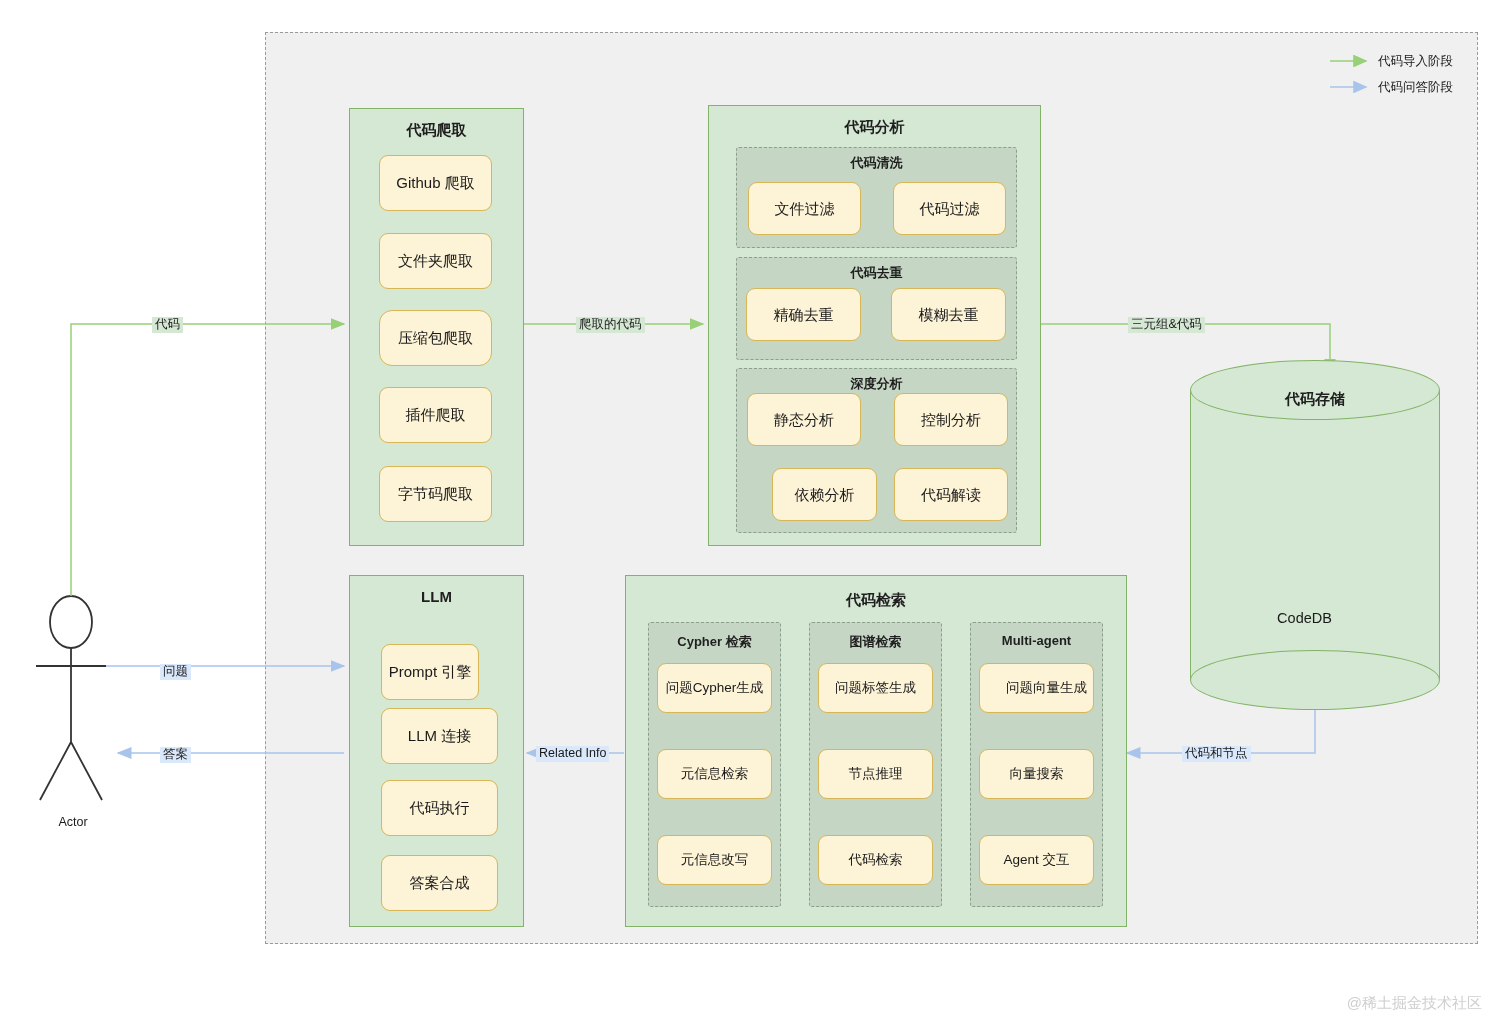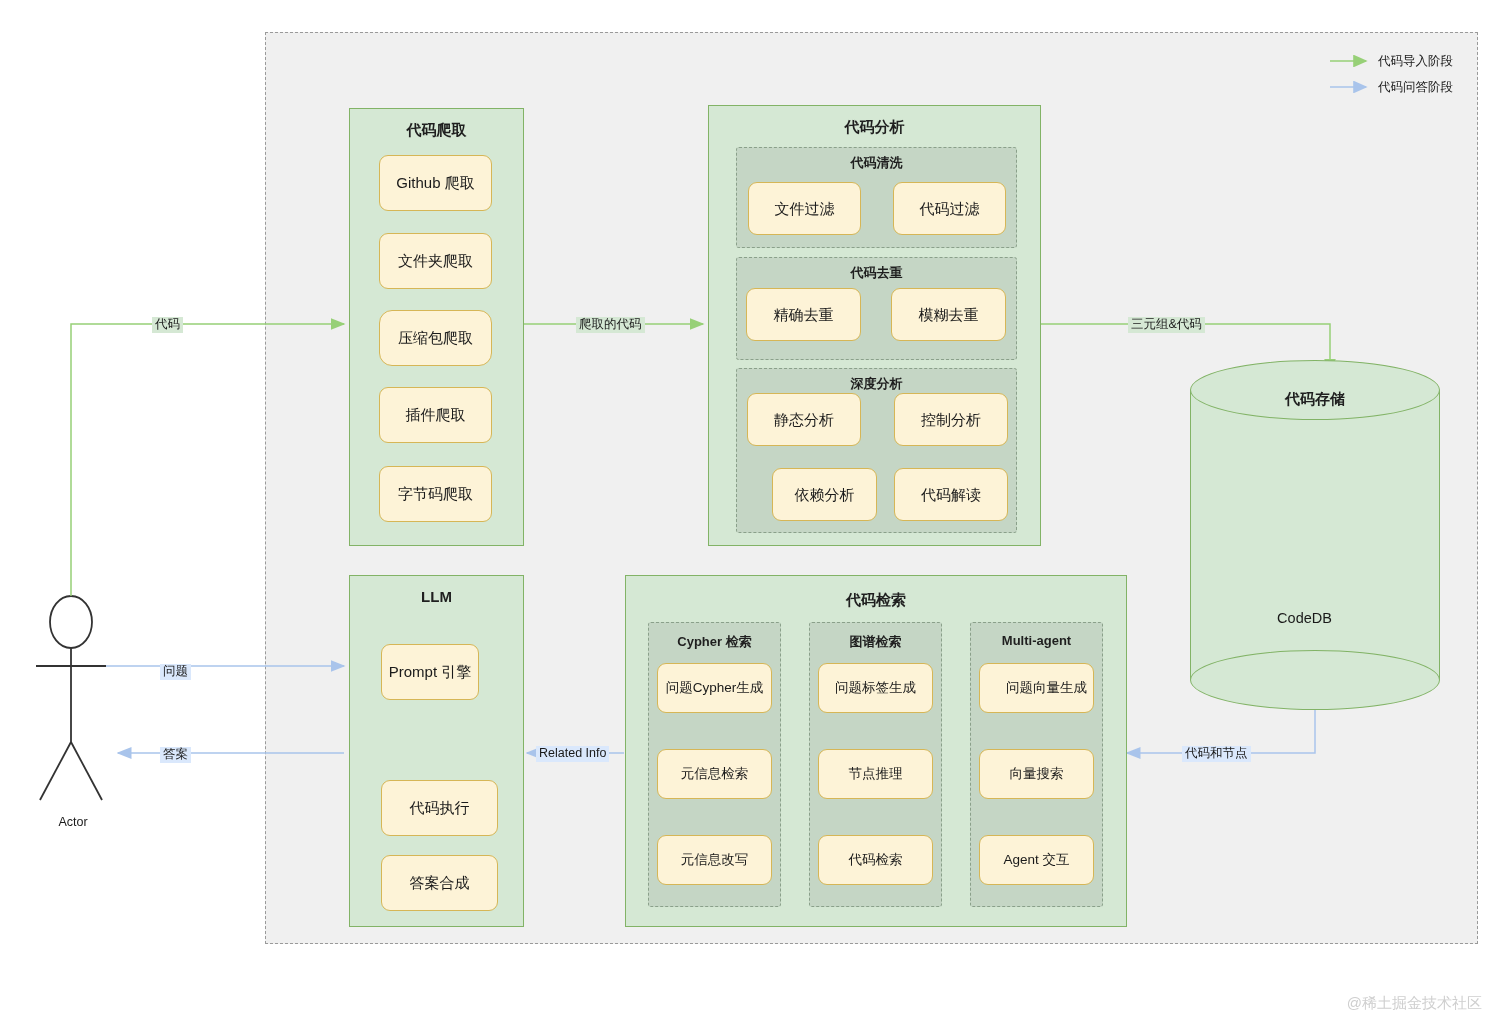--- a/index.html
+++ b/index.html
@@ -294,20 +294,21 @@
   <div class="abs cyl-body"></div>
   <div class="abs cyl-bottom"></div>
   <div class="abs cyl-top"></div>
   <div class="abs" style="left:1190px; top:390px; width:250px; text-align:center; font-weight:bold; font-size:15px; color:#1f1f1f;">代码存储</div>
   <div class="abs" style="left:1213px; top:610px; width:183px; text-align:center; font-size:14.5px; color:#1a1a1a;">CodeDB</div>
 
   <div class="abs panel" style="left:349px; top:575px; width:175px; height:352px;">
     <div class="panel-title" style="top:12px;">LLM</div>
   </div>
   <div class="abs node" style="left:381px; top:608px; width:98px; height:56px;margin-top:36px;">Prompt 引擎</div>
+  <div class="abs node" style="left:381px; top:708px; width:117px; height:56px;">LLM 连接</div>
   <div class="abs node" style="left:381px; top:855px; width:117px; height:56px;">答案合成</div>
   <div class="abs node" style="left:381px; top:780px; width:117px; height:56px;">代码执行</div>
 
   <div class="abs panel" style="left:625px; top:575px; width:502px; height:352px;">
     <div class="panel-title" style="top:15px;">代码检索</div>
   </div>
 
   <div class="abs subgroup" style="left:648px; top:622px; width:133px; height:285px;">
     <div class="subgroup-title" style="top:10px;">Cypher 检索</div>
   </div>

